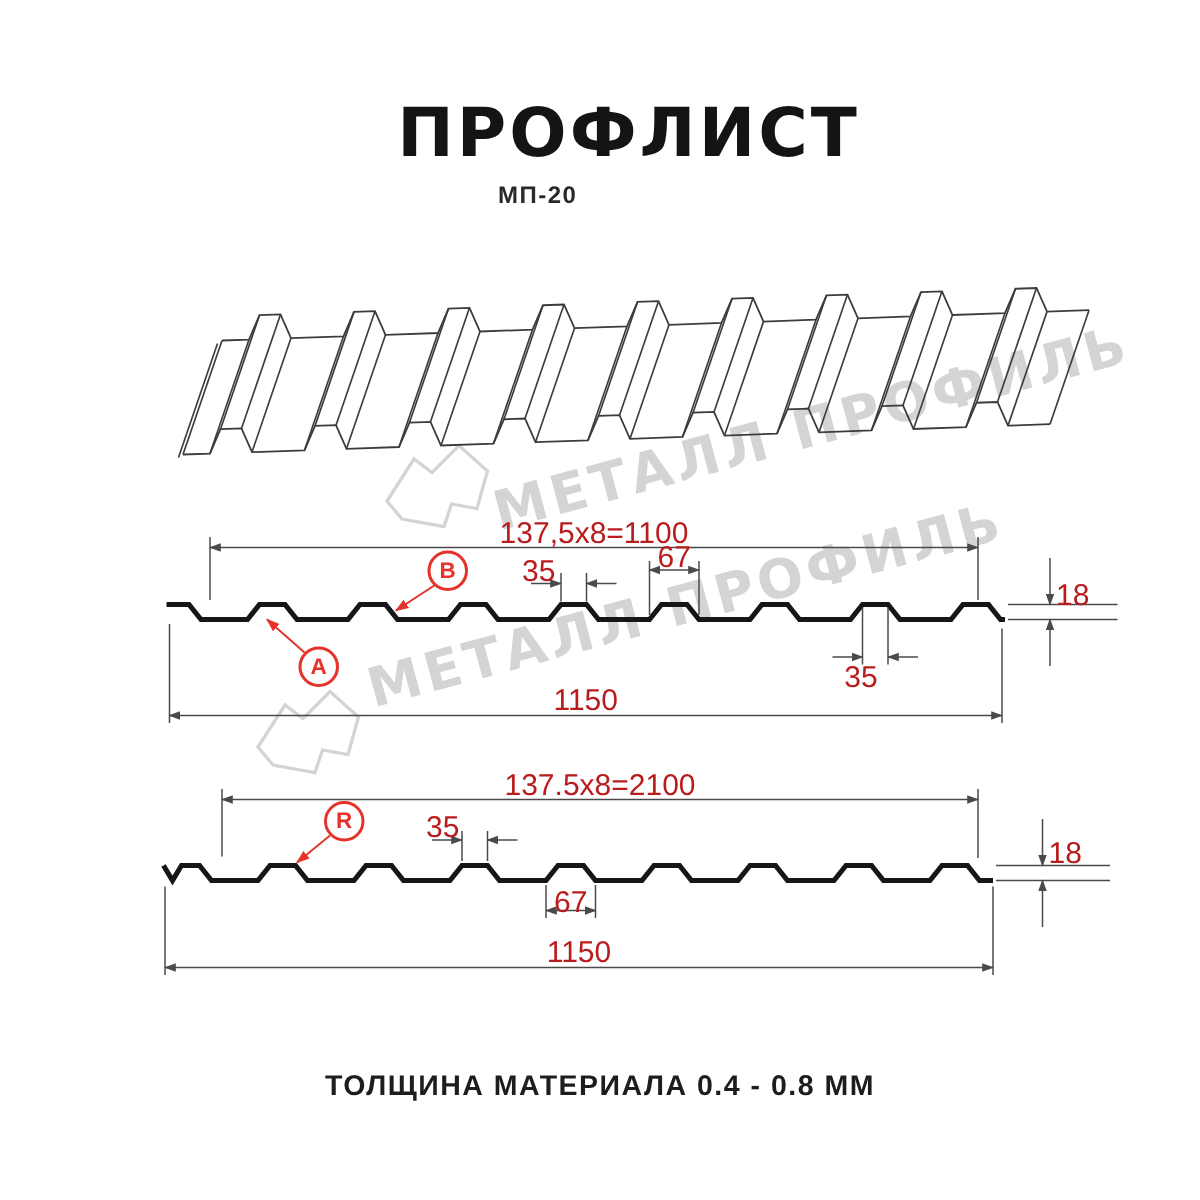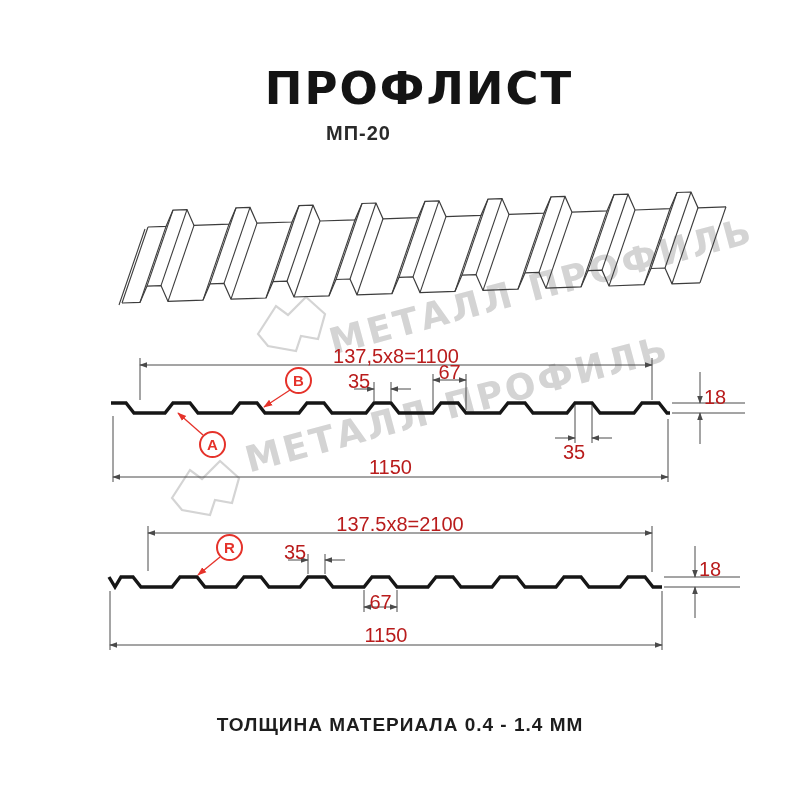--- a/index.html
+++ b/index.html
@@ -3,21 +3,21 @@
 <meta charset="utf-8">
 <style>
   html,body{margin:0;padding:0;background:#fff;}
   body{width:800px;height:800px;position:relative;overflow:hidden;
        font-family:"Liberation Sans",sans-serif;color:#222;}
   .abs{position:absolute;}
   .title{left:0;top:62px;width:800px;text-align:center;
          font-family:"DejaVu Sans",sans-serif;font-weight:800;font-size:45px;
          letter-spacing:2px;color:#141414;padding-left:19px;}
   .subtitle{left:0;top:122px;width:717px;text-align:center;
-            font-weight:600;font-size:20px;letter-spacing:1px;color:#2a2a2a;}
+            font-weight:600;font-size:16px;letter-spacing:1px;color:#2a2a2a;}
   .footer{left:0;top:714px;width:800px;text-align:center;
           font-weight:600;font-size:19px;letter-spacing:1px;color:#1d1d1d;}
   .dim{font-size:20px;color:#b91c1c;white-space:nowrap;}
   .ctr{text-align:center;}
   .marker{width:27px;height:27px;border-radius:50%;box-sizing:border-box;
           display:flex;align-items:center;justify-content:center;
           font-size:15px;font-weight:700;}
   .wm-text{font-family:"DejaVu Sans",sans-serif;font-weight:700;font-size:36px;
            letter-spacing:3px;color:#d4d4d4;white-space:nowrap;
            transform:rotate(-15deg);transform-origin:left center;}
@@ -148,13 +148,13 @@
 <div class="abs dim ctr" style="left:148px;top:513px;width:504px;">137.5x8=2100</div>
 <div class="abs dim" style="left:284px;top:541px;">35</div>
 <div class="abs dim" style="left:699px;top:558px;">18</div>
 <div class="abs dim ctr" style="left:364px;top:591px;width:33px;">67</div>
 <div class="abs dim ctr" style="left:110px;top:624px;width:552px;">1150</div>
 
 <div class="abs marker" style="left:199px;top:431px;border:2.5px solid #e5322a;color:#e5322a;">A</div>
 <div class="abs marker" style="left:285px;top:367px;border:2.5px solid #e5322a;color:#e5322a;">B</div>
 <div class="abs marker" style="left:216px;top:534px;border:2.5px solid #e5322a;color:#e5322a;">R</div>
 
-<div class="abs footer">ТОЛЩИНА МАТЕРИАЛА 0.4 - 1.4 ММ</div>
+<div class="abs footer">ТОЛЩИНА МАТЕРИАЛА 0.4 - 0.8 ММ</div>
 
 </body></html>

